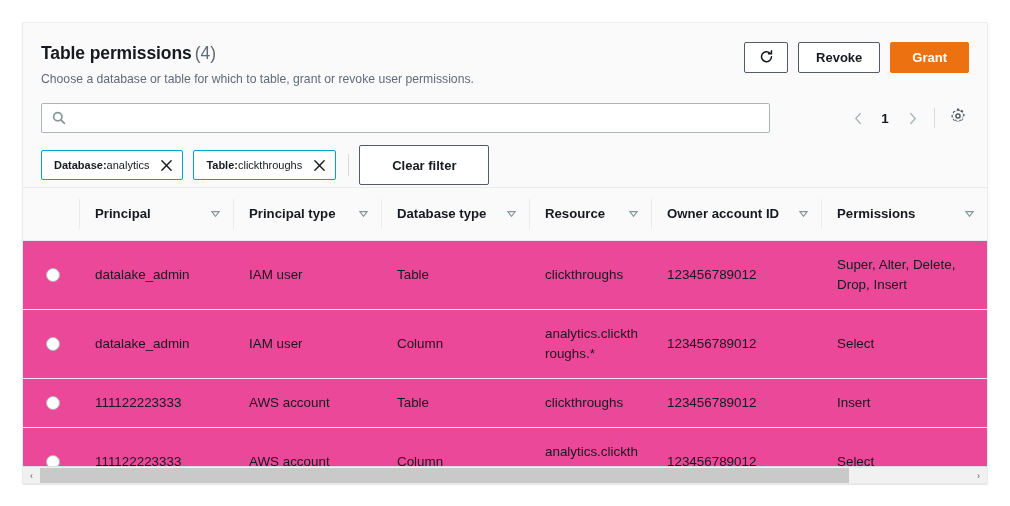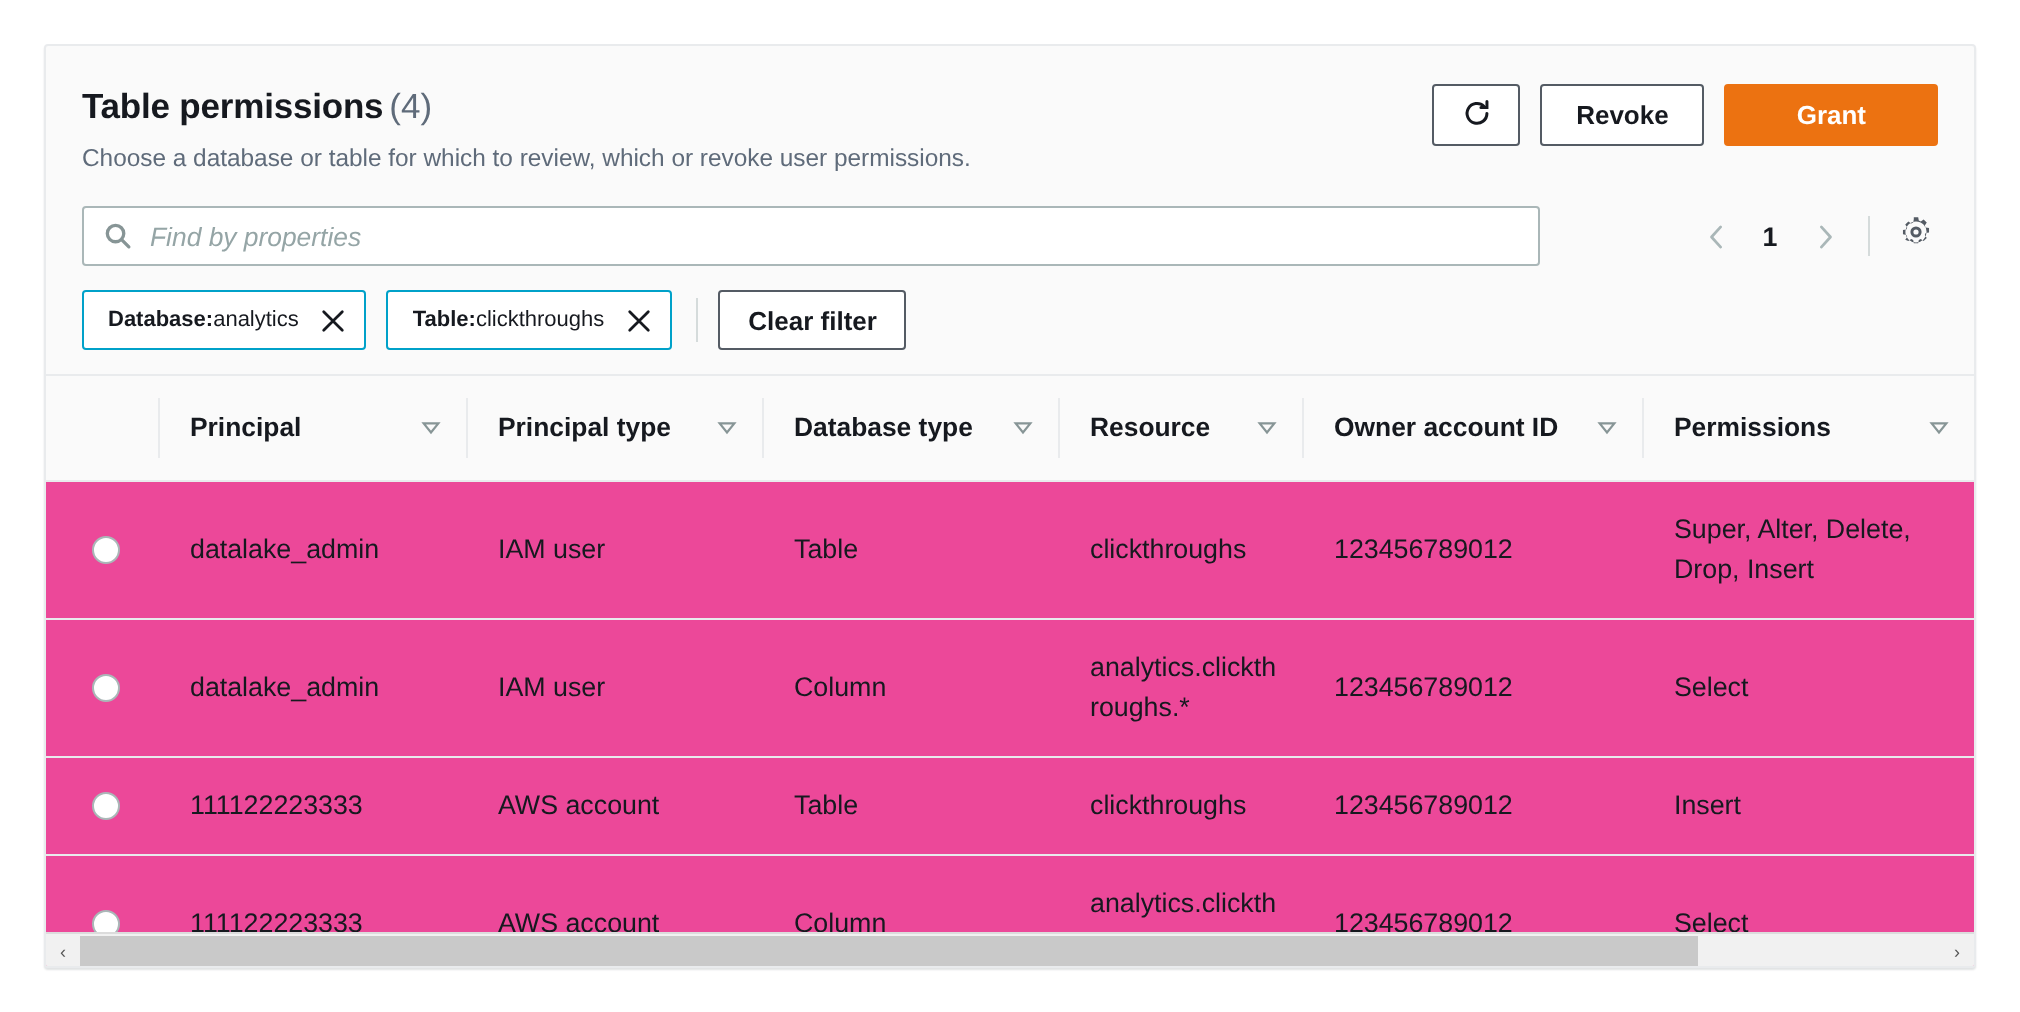--- a/index.html
+++ b/index.html
@@ -94,21 +94,21 @@
   .btn-normal {
     background: #ffffff;
     border: 1px solid #545b64;
     color: #16191f;
     padding: 0 17px;
   }
   .btn-primary {
     background: #ec7211;
     border: 1px solid #ec7211;
     color: #ffffff;
-    padding: 0 35px;
+    padding: 0 21px;
   }
   .search-row {
     position: absolute;
     left: 18px;
     top: 80px;
     width: 930px;
     display: flex;
     align-items: center;
   }
   .search-box {
@@ -218,28 +218,28 @@
     cursor: pointer;
     color: #16191f;
   }
   .chip-sep {
     width: 1px;
     height: 22px;
     background: #d5dbdb;
     margin: 0 10px 0 2px;
   }
   .clear-filter {
-    height: 30px;
+    height: 40px;
     border: 1px solid #545b64;
     background: #ffffff;
     border-radius: 2px;
     font-size: 13px;
     font-weight: bold;
     color: #16191f;
-    padding: 0 14px;
+    padding: 0 32px;
     display: inline-flex;
     align-items: center;
     cursor: pointer;
     white-space: nowrap;
   }
 
   
   .table-wrap {
     position: absolute;
     left: 0;
@@ -353,21 +353,21 @@
 </head>
 <body>
 
 <div id="root">
   <div class="card">
 
     <div class="card-header">
       <div class="title-block">
         <span class="title">Table permissions</span><span class="title-count">(4)</span>
       </div>
-      <div class="subtitle">Choose a database or table for which to review, which or revoke user permissions.</div>
+      <div class="subtitle">Choose a database or table for which to table, grant or revoke user permissions.</div>
 
       <div class="header-actions">
         <div class="btn btn-icon">
           <span>
             <svg width="15" height="15" viewBox="0 0 16 16" fill="none" stroke="currentColor" stroke-width="1.6" stroke-linecap="round">
               <path d="M13.3 8.2a5.3 5.3 0 1 1-1.6-3.8"></path>
               <path d="M13.3 1.9v3.2h-3.2"></path>
             </svg>
           </span>
         </div>
@@ -377,21 +377,20 @@
     </div>
 
     <div class="search-row">
       <div class="search-box">
         <span class="search-icon-wrap">
           <svg width="14" height="14" viewBox="0 0 16 16" fill="none" stroke="currentColor" stroke-width="1.9" stroke-linecap="round">
             <circle cx="6.6" cy="6.6" r="4.7"></circle>
             <path d="M10.2 10.2 L14.2 14.2"></path>
           </svg>
         </span>
-        <input class="search-input" type="text" placeholder="Find by properties" style="">
       </div>
 
       <div class="pagination">
         <div class="page-arrow">
           <svg width="11" height="13" viewBox="0 0 12 14" fill="none" stroke="currentColor" stroke-width="1.5" stroke-linecap="round" stroke-linejoin="round">
             <path d="M8 1.5 L3 7 L8 12.5"></path>
           </svg>
         </div>
         <div class="page-num">1</div>
         <div class="page-arrow">

